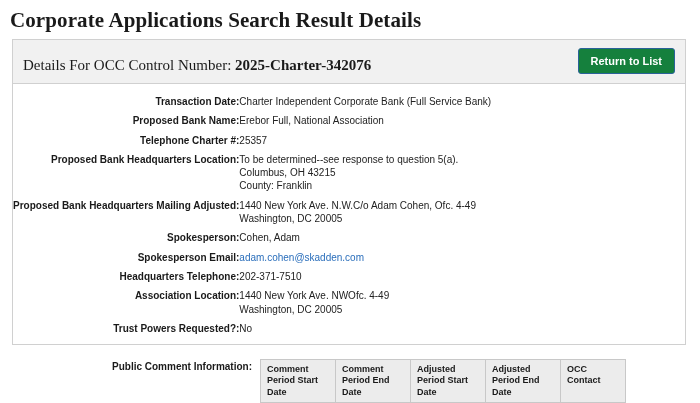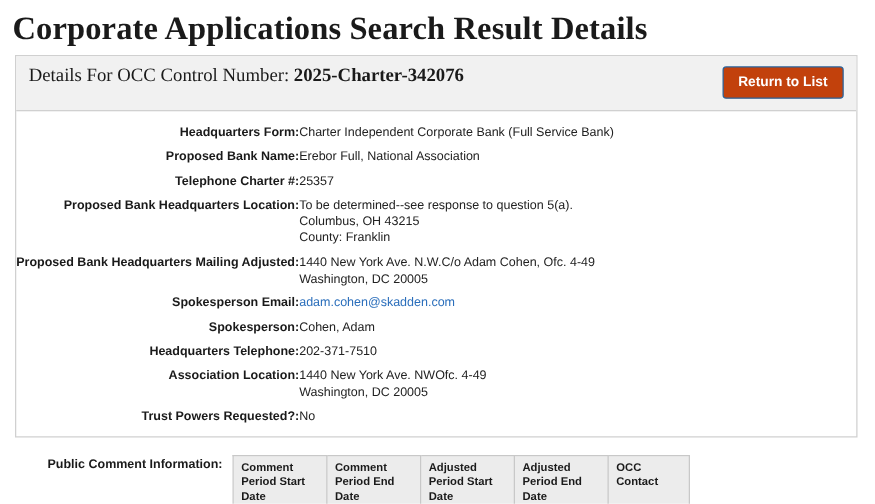--- a/index.html
+++ b/index.html
@@ -15,50 +15,50 @@
     color: #111111;
     overflow: hidden;
   }
   .page {
     width: 700px;
     height: 403px;
     position: relative;
   }
   .page-title {
     font-family: "Liberation Serif", serif;
-    font-size: 26px;
+    font-size: 21px;
     font-weight: bold;
     color: #1a1a1a;
     padding: 8px 0 6px 10px;
     letter-spacing: 0.1px;
   }
   .panel {
     margin: 0 14px 0 12px;
     border: 1px solid #d0d0d0;
     background: #ffffff;
   }
   .panel-header {
     background: #f1f1f1;
     border-bottom: 1px solid #d0d0d0;
     padding: 8px 10px 9px 10px;
     display: flex;
-    align-items: flex-start;
+    align-items: flex-end;
     justify-content: space-between;
     min-height: 22px;
   }
   .panel-header-title {
     font-family: "Liberation Serif", serif;
     font-size: 15px;
     color: #1a1a1a;
   }
   .panel-header-title b {
     font-weight: bold;
   }
   .return-btn {
-    background: #c2410c;
+    background: #15803d;
     color: #ffffff;
     border: 1px solid #2a6299;
     border-radius: 3px;
     font-family: "Liberation Sans", sans-serif;
     font-size: 11px;
     font-weight: bold;
     padding: 6px 12px;
     cursor: pointer;
     white-space: nowrap;
   }
@@ -94,21 +94,21 @@
     color: #2a6ebb;
     text-decoration: none;
   }
 
   .section {
     display: flex;
     align-items: flex-start;
     margin-top: 14px;
   }
   .section-label {
-    width: 186px;
+    width: 260px;
     text-align: right;
     font-weight: bold;
     font-size: 10px;
     padding-right: 8px;
     color: #1a1a1a;
     padding-top: 2px;
     box-sizing: border-box;
   }
   table.grid {
     border-collapse: collapse;
@@ -145,21 +145,21 @@
       <div class="panel-header-title">
         <span>Details For OCC Control Number: </span><b>2025-Charter-342076</b>
       </div>
       <button class="return-btn">Return to List</button>
     </div>
 
     <div class="panel-body">
       <table class="detail">
         <tbody>
           <tr>
-            <td class="lbl">Headquarters Form:</td>
+            <td class="lbl">Transaction Date:</td>
             <td class="val">
               <span class="line">Charter Independent Corporate Bank (Full Service Bank)</span>
             </td>
           </tr>
           <tr>
             <td class="lbl">Proposed Bank Name:</td>
             <td class="val">
               <span class="line">Erebor Full, National Association</span>
             </td>
           </tr>
@@ -182,29 +182,29 @@
           <tr>
             <td class="lbl">
               <span class="line">Proposed Bank Headquarters Mailing Adjusted:</span>
             </td>
             <td class="val">
               <span class="line">1440 New York Ave. N.W.C/o Adam Cohen, Ofc. 4-49</span>
               <span class="line">Washington, DC 20005</span>
             </td>
           </tr>
           <tr>
+            <td class="lbl">Spokesperson:</td>
+            <td class="val">
+              <span class="line">Cohen, Adam</span>
+            </td>
+          </tr>
+          <tr>
             <td class="lbl">Spokesperson Email:</td>
             <td class="val">
               <a class="email" href="#">adam.cohen@skadden.com</a>
-            </td>
-          </tr>
-          <tr>
-            <td class="lbl">Spokesperson:</td>
-            <td class="val">
-              <span class="line">Cohen, Adam</span>
             </td>
           </tr>
           <tr>
             <td class="lbl">Headquarters Telephone:</td>
             <td class="val">
               <span class="line">202-371-7510</span>
             </td>
           </tr>
           <tr>
             <td class="lbl">Association Location:</td>

